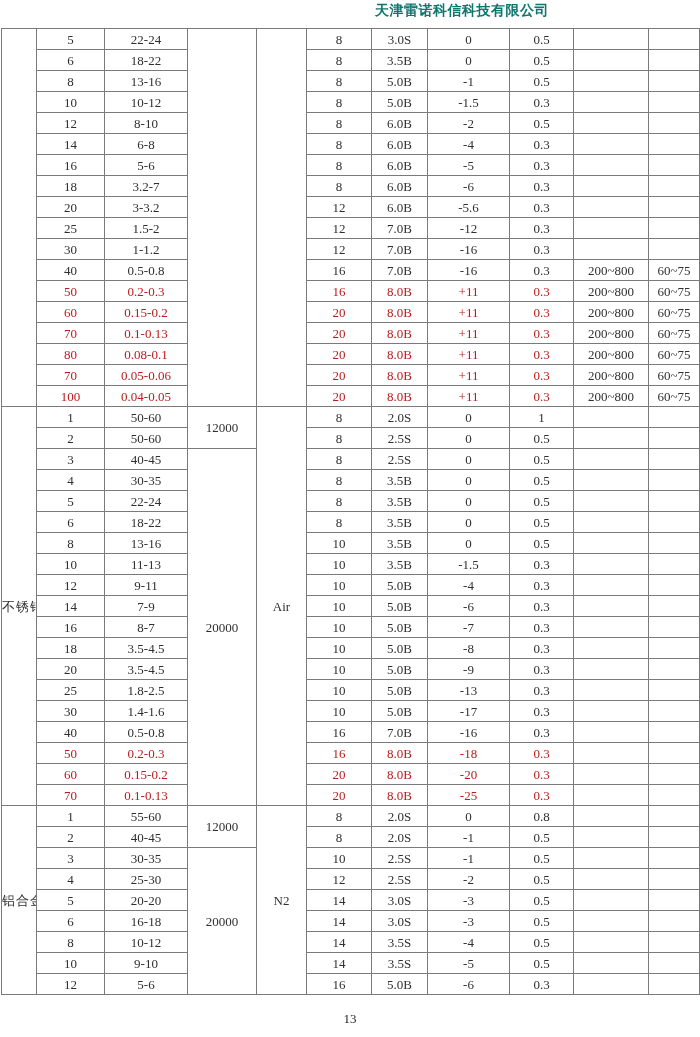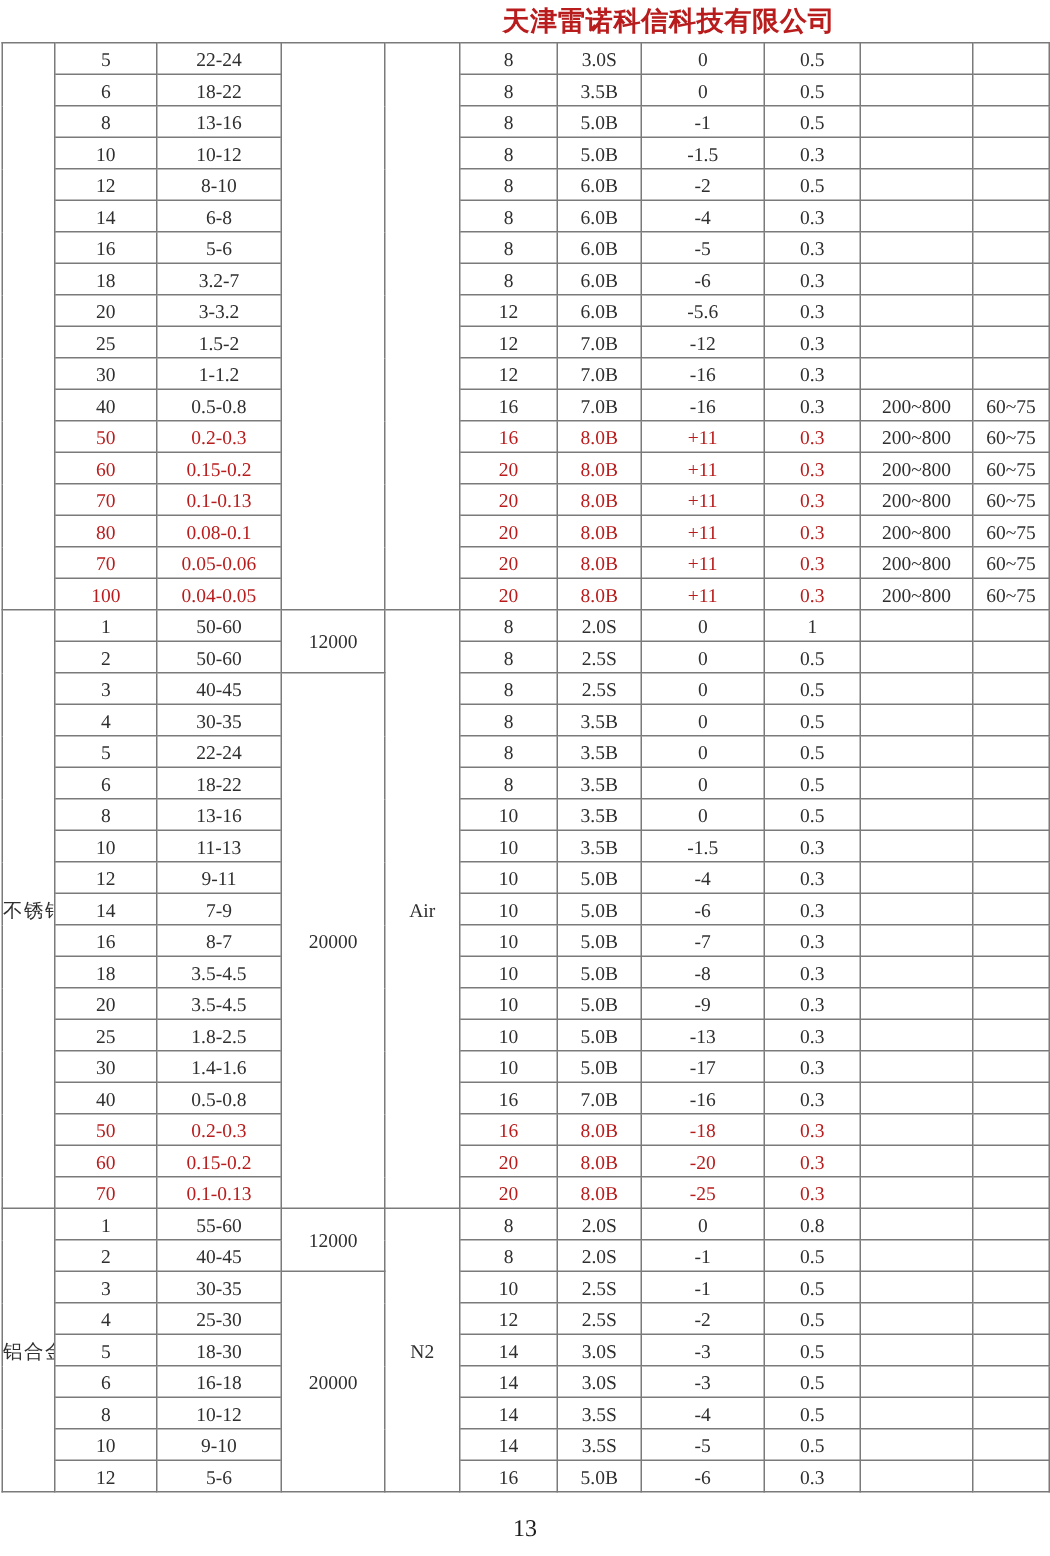--- a/index.html
+++ b/index.html
@@ -5,27 +5,27 @@
   html,body{margin:0;padding:0;}
   body{
     width:700px;height:1037px;
     background:#ffffff;
     position:relative;
     font-family:"Liberation Serif", serif;
     color:#2f2f2f;
   }
   .company-title{
     position:absolute;
-    left:446px; top:2px;
+    left:462px; top:2px;
     transform:translateX(-50%);
     white-space:nowrap;
     font-family:"Liberation Sans", sans-serif;
     font-weight:bold;
-    font-size:18px;
-    color:#b91c1c;
+    font-size:14px;
+    color:#0f766e;
     letter-spacing:0.5px;
   }
   table.grid{
     position:absolute;
     left:1px; top:28px;
     border-collapse:collapse;
     table-layout:fixed;
     width:698px;
   }
   table.grid td{
@@ -45,21 +45,21 @@
     line-height:1.35;
     letter-spacing:1px;
     padding:0 3px;
   }
   td.speed, td.gas{ font-size:13px; }
   td.red{ color:#b91c1c; }
   .page-number{
     position:absolute;
     left:350px; top:1011px;
     transform:translateX(-50%);
-    font-size:16px;
+    font-size:13px;
     font-family:"Liberation Serif", serif;
     color:#1c1c1c;
   }
 </style>
 </head>
 <body>
 
 <div class="company-title">天津雷诺科信科技有限公司</div>
 
 <table class="grid">
@@ -493,21 +493,21 @@
         <td class="">25-30</td>
         <td class="">12</td>
         <td class="">2.5S</td>
         <td class="">-2</td>
         <td class="">0.5</td>
         <td></td>
         <td></td>
       </tr>
       <tr>
         <td class="">5</td>
-        <td class="">18-30</td>
+        <td class="">20-20</td>
         <td class="">14</td>
         <td class="">3.0S</td>
         <td class="">-3</td>
         <td class="">0.5</td>
         <td></td>
         <td></td>
       </tr>
       <tr>
         <td class="">6</td>
         <td class="">16-18</td>

